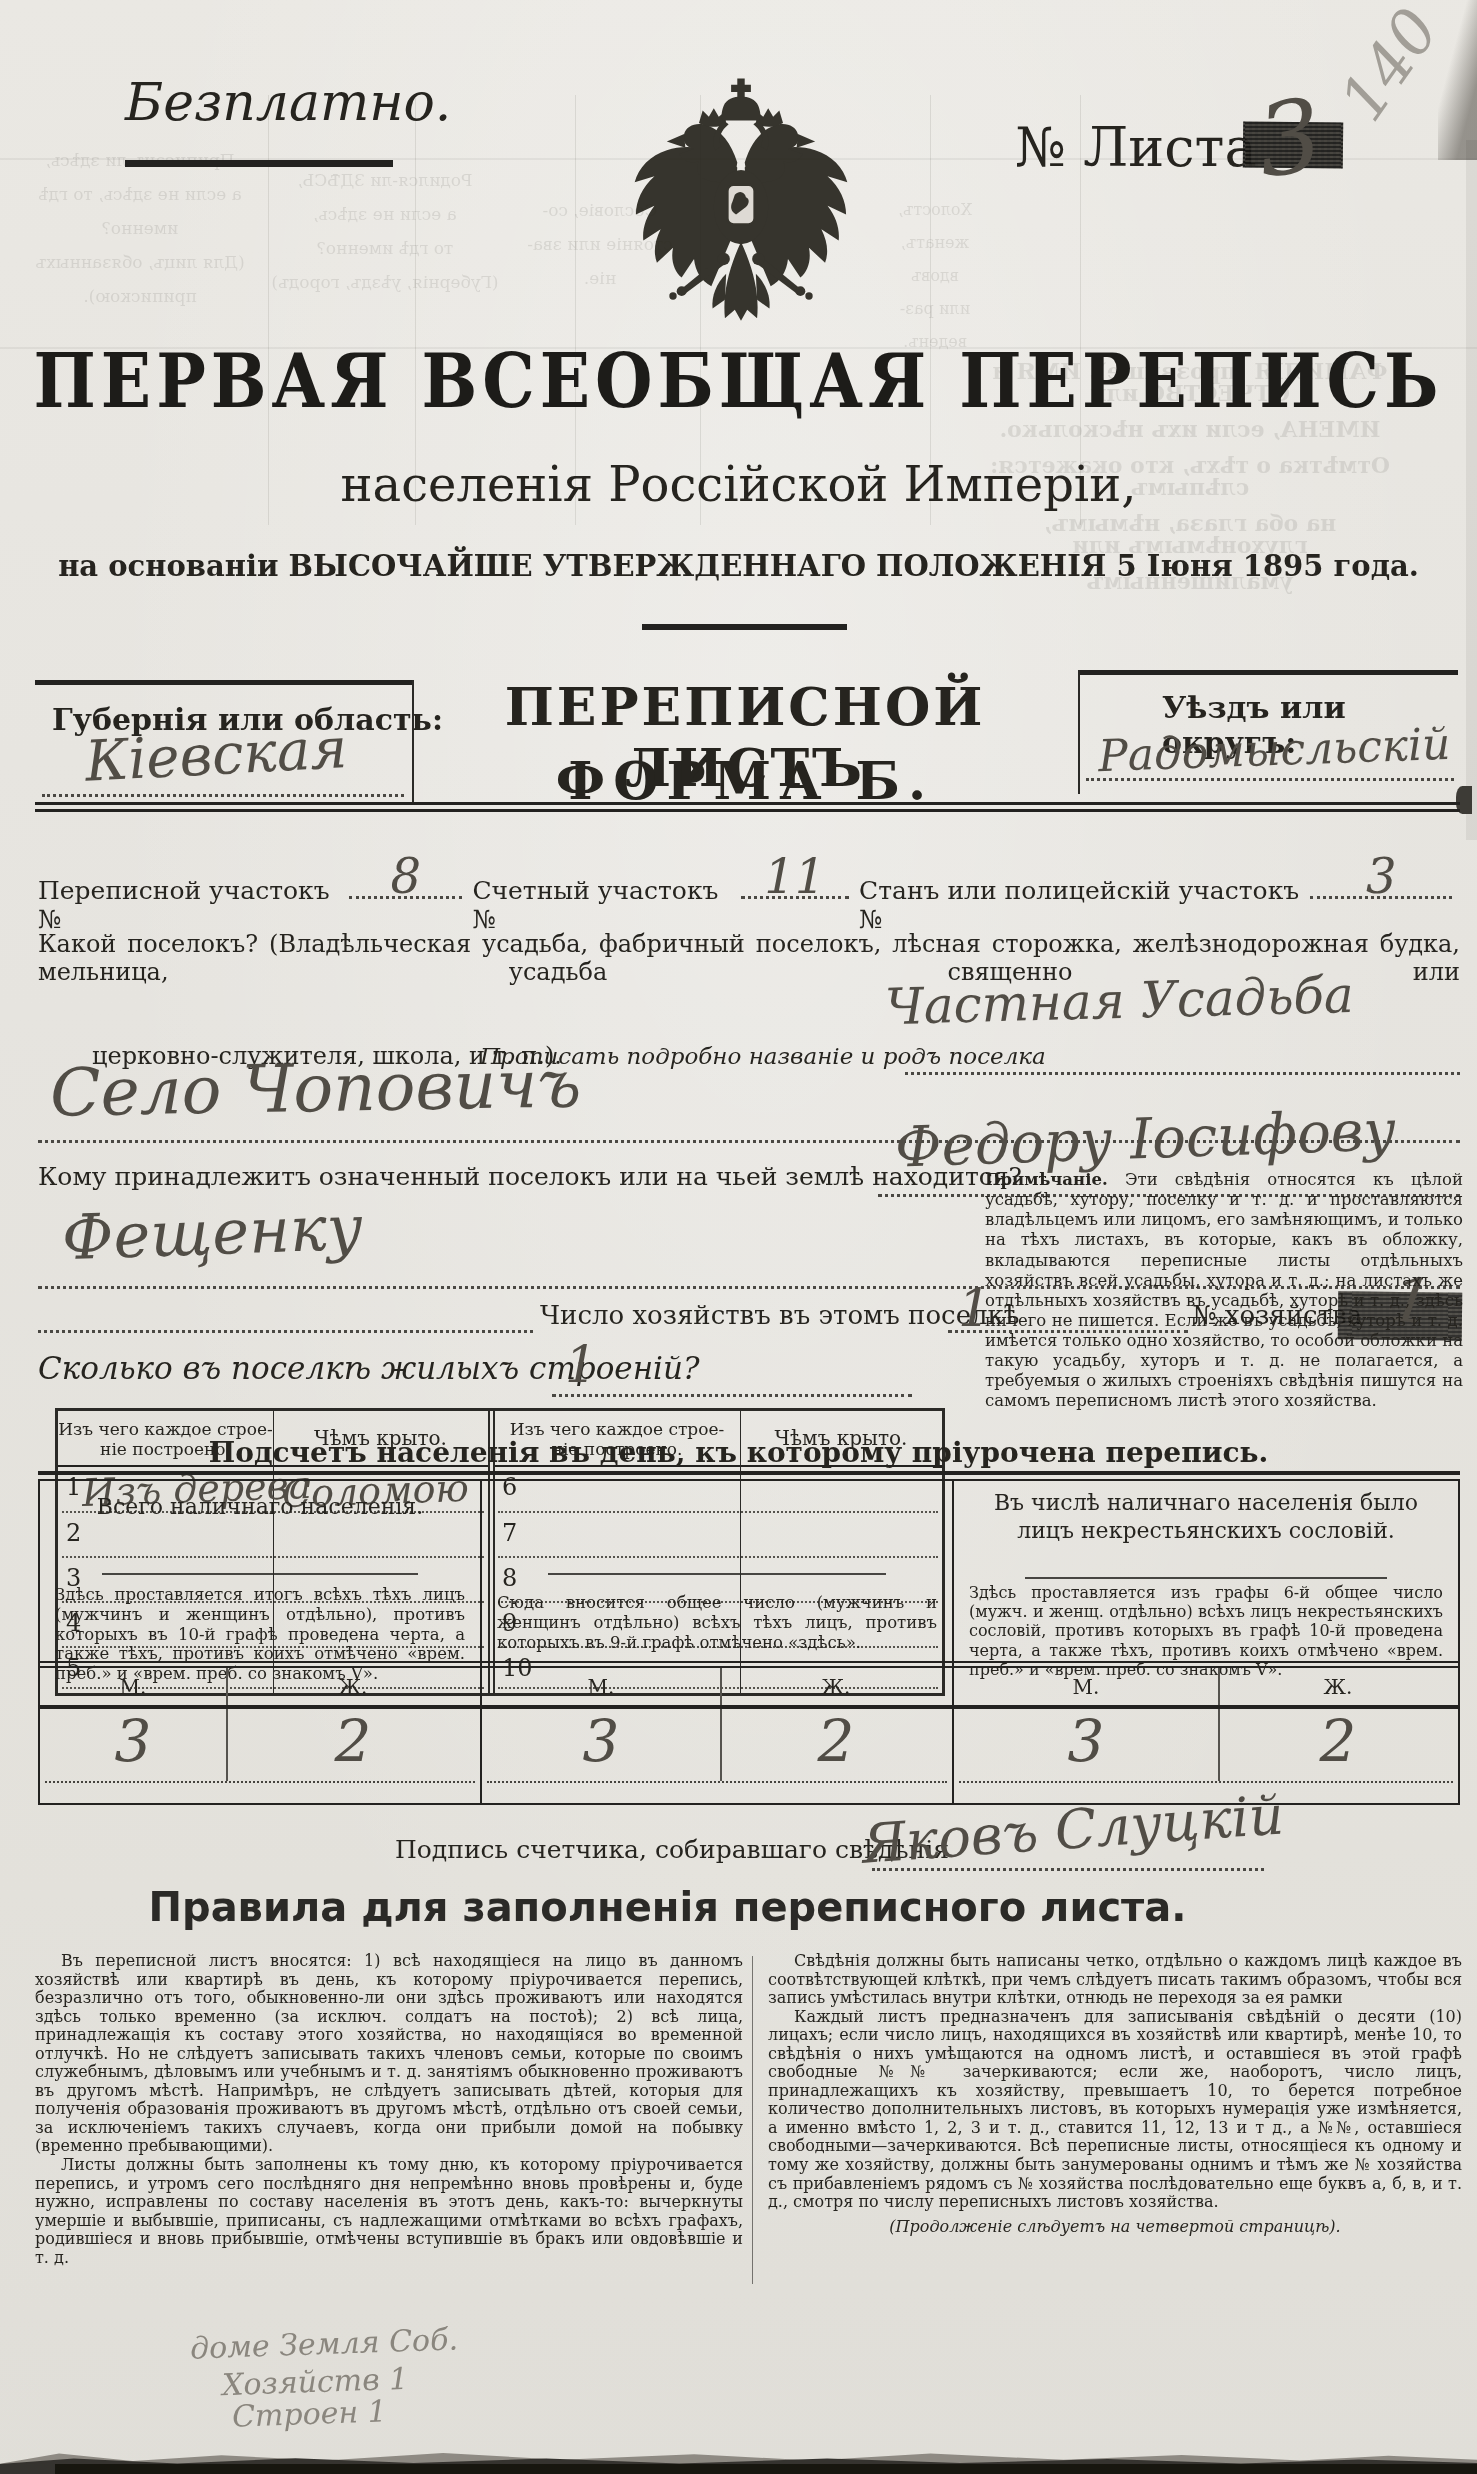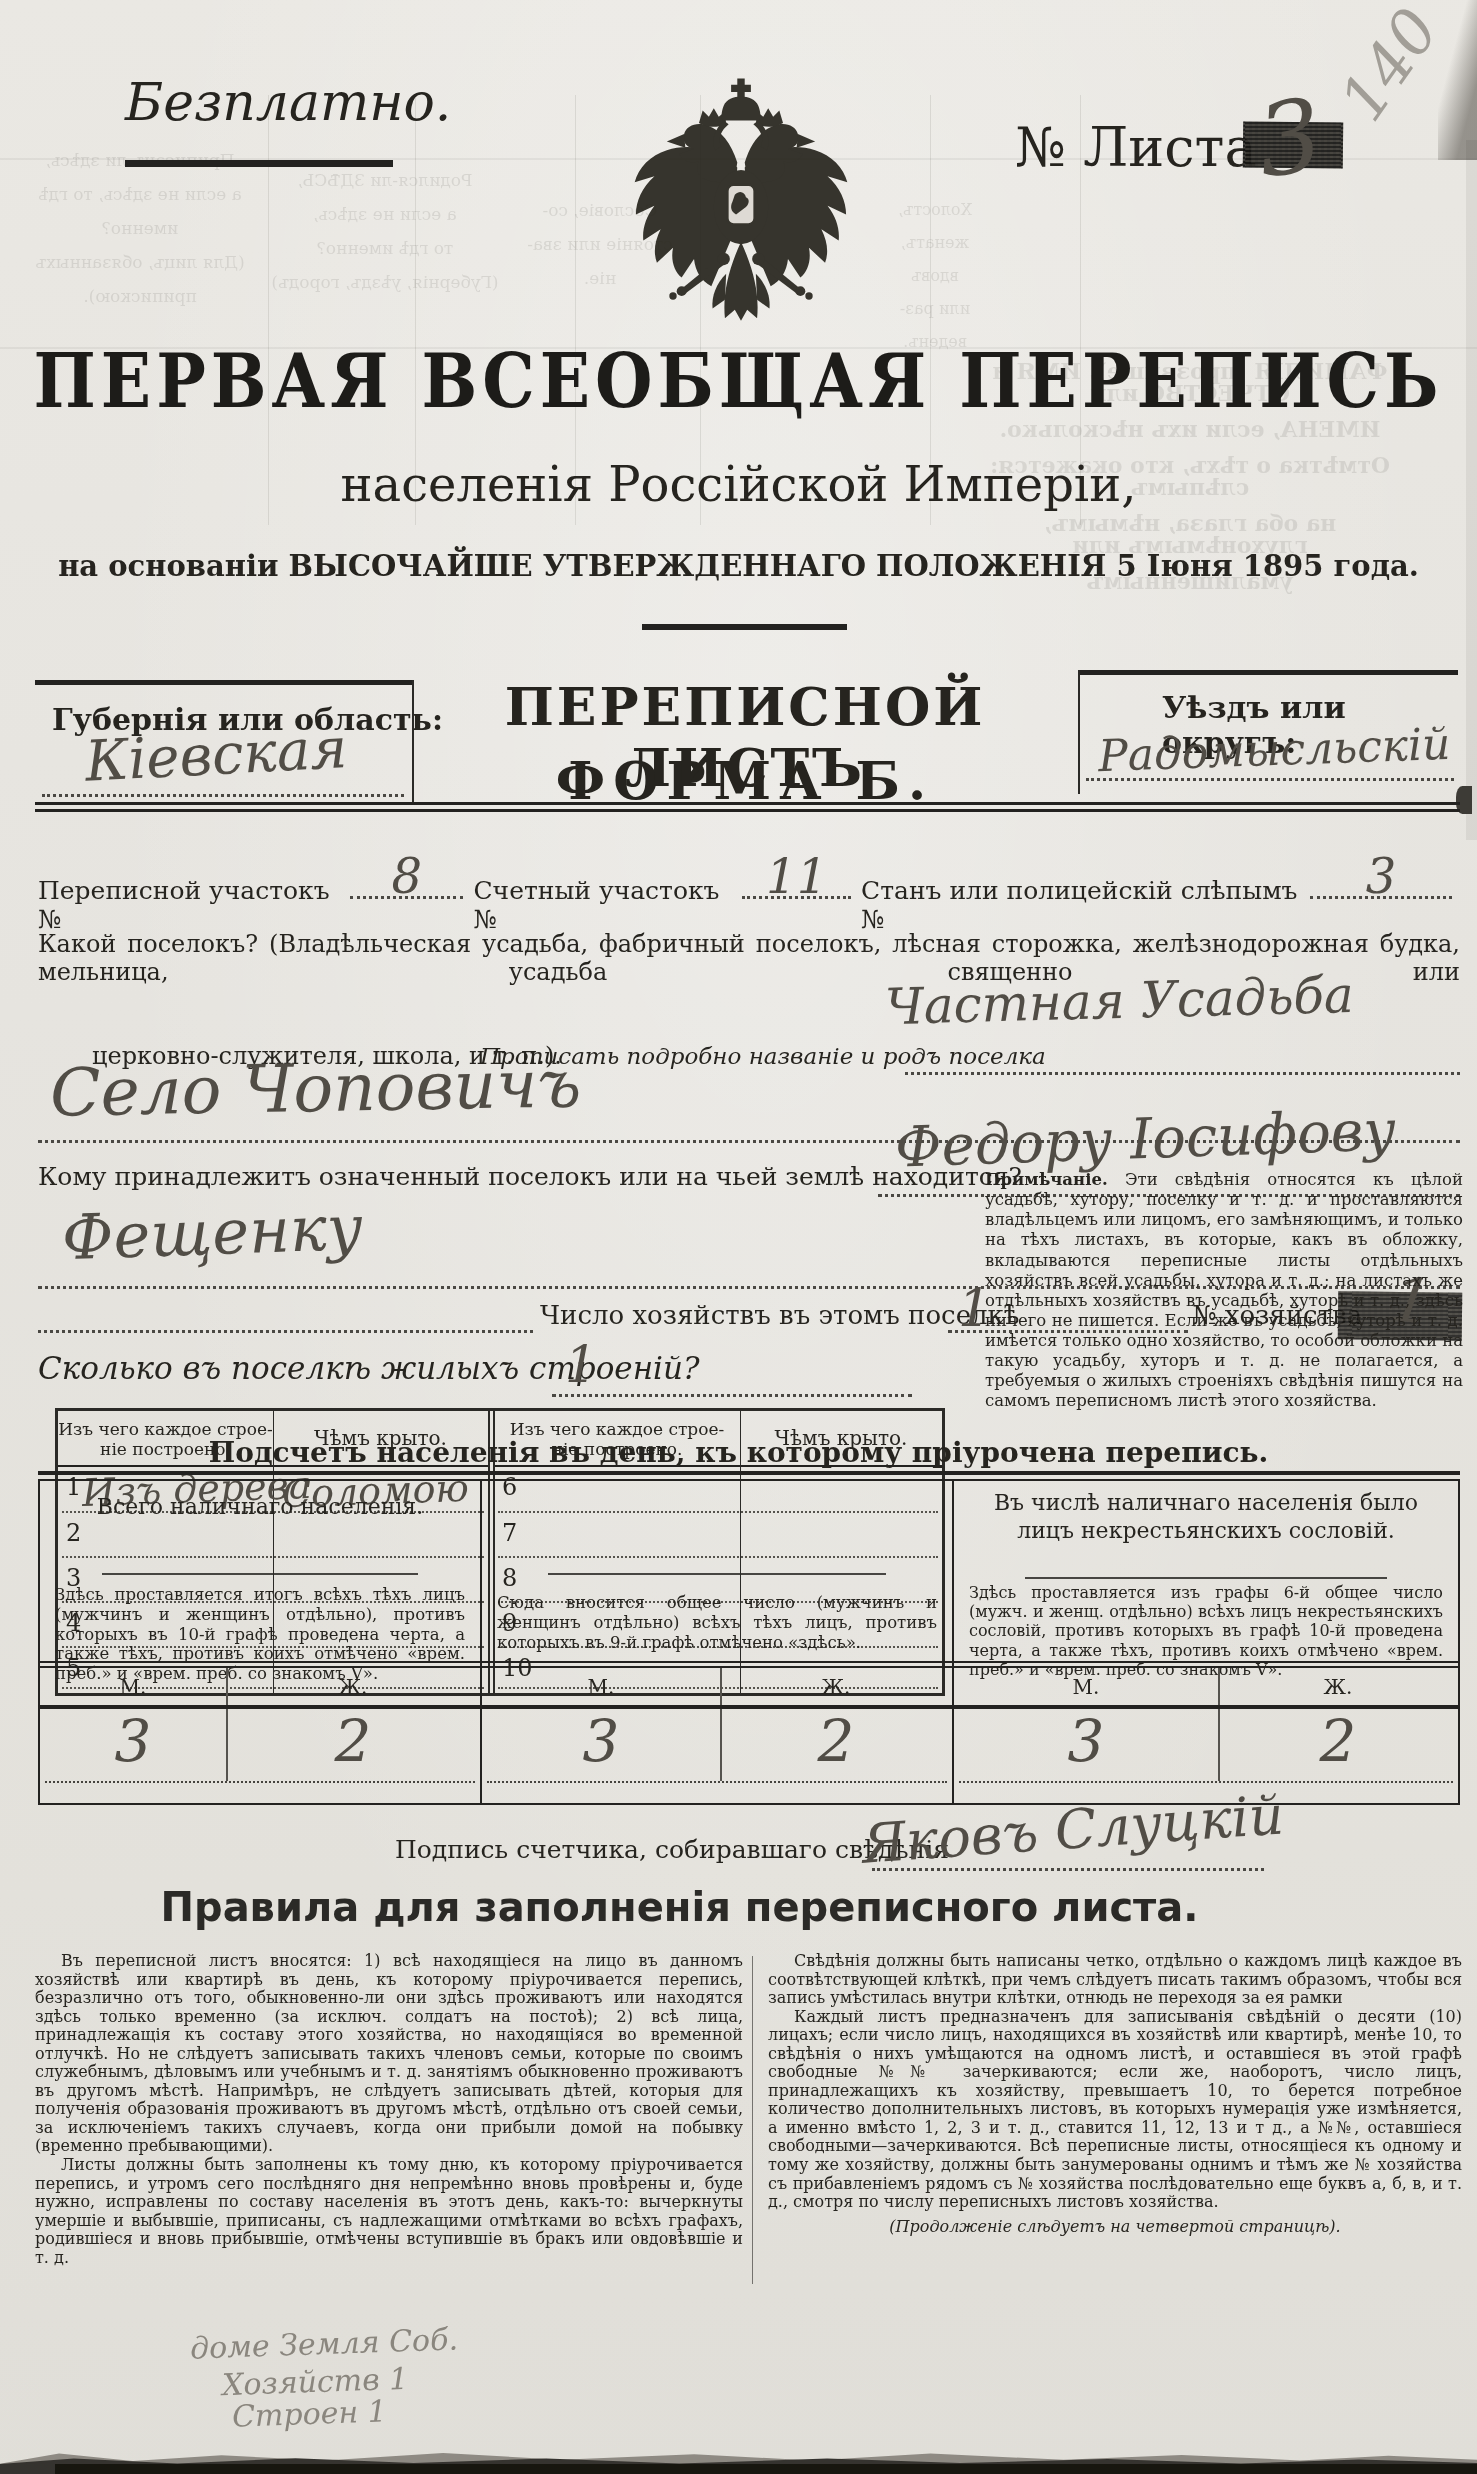--- a/index.html
+++ b/index.html
@@ -168,21 +168,21 @@
 
   <div class="abs fillrow" style="left:38px;top:876px;width:1414px;font-size:25px;">
     <span>Переписной участокъ №</span>
     <span class="fill" style="width:120px;margin:0 10px 0 6px;">
       <span class="fillv hw">8</span>
     </span>
     <span>Счетный участокъ №</span>
     <span class="fill" style="width:115px;margin:0 10px 0 6px;">
       <span class="fillv hw">11</span>
     </span>
-    <span>Станъ или полицейскій слѣпымъ №</span>
+    <span>Станъ или полицейскій участокъ №</span>
     <span class="fill" style="width:150px;margin:0 0 0 6px;">
       <span class="fillv hw">3</span>
     </span>
   </div>
 
   <div class="abs jline" style="left:38px;top:930px;width:1422px;font-size:24px;">Какой поселокъ? (Владѣльческая усадьба, фабричный поселокъ, лѣсная сторожка, желѣзнодорожная будка, мельница, усадьба священно или</div>
 
   <div class="abs hw" style="left:885px;top:972px;font-size:50px;transform:rotate(-1.5deg);">Частная Усадьба</div>
   <div class="abs" style="left:92px;top:1042px;font-size:24px;">церковно-служителя, школа, и т. п.).</div>
   <div class="abs it" style="left:480px;top:1043px;font-size:23px;">Прописать подробно названіе и родъ поселка</div>
@@ -302,21 +302,21 @@
       <div class="cg-val hw" style="left:0;width:264px;">3</div>
       <div class="cg-val hw" style="left:264px;width:240px;">2</div>
       <div class="cg-dot"></div>
     </div>
   </div>
 
   <div class="abs" style="left:395px;top:1835px;font-size:25px;">Подпись счетчика, собиравшаго свѣдѣнія</div>
   <div class="abs hw" style="left:862px;top:1798px;font-size:54px;transform:rotate(-4deg);">Яковъ Слуцкій</div>
   <div class="dl" style="left:872px;top:1868px;width:392px;"></div>
 
-  <div class="abs ctr b" style="left:0;top:1884px;width:1335px;font-size:40px;font-family:'DejaVu Sans',sans-serif;color:#2b2a27;margin-left:12px;">Правила для заполненія переписного листа.</div>
+  <div class="abs ctr b" style="left:0;top:1884px;width:1335px;font-size:40px;font-family:'DejaVu Sans',sans-serif;color:#2b2a27;">Правила для заполненія переписного листа.</div>
 
   <div class="abs rules-col" style="left:35px;top:1952px;width:708px;">
     <p>Въ переписной листъ вносятся: 1) всѣ находящіеся на лицо въ данномъ хозяйствѣ или квартирѣ въ день, къ которому пріурочивается перепись, безразлично отъ того, обыкновенно-ли они здѣсь проживаютъ или находятся здѣсь только временно (за исключ. солдатъ на постоѣ); 2) всѣ лица, принадлежащія къ составу этого хозяйства, но находящіяся во временной отлучкѣ. Но не слѣдуетъ записывать такихъ членовъ семьи, которые по своимъ служебнымъ, дѣловымъ или учебнымъ и т. д. занятіямъ обыкновенно проживаютъ въ другомъ мѣстѣ. Напримѣръ, не слѣдуетъ записывать дѣтей, которыя для полученія образованія проживаютъ въ другомъ мѣстѣ, отдѣльно отъ своей семьи, за исключеніемъ такихъ случаевъ, когда они прибыли домой на побывку (временно пребывающими).</p>
     <p>Листы должны быть заполнены къ тому дню, къ которому пріурочивается перепись, и утромъ сего послѣдняго дня непремѣнно вновь провѣрены и, буде нужно, исправлены по составу населенія въ этотъ день, какъ-то: вычеркнуты умершіе и выбывшіе, приписаны, съ надлежащими отмѣтками во всѣхъ графахъ, родившіеся и вновь прибывшіе, отмѣчены вступившіе въ бракъ или овдовѣвшіе и т. д.</p>
   </div>
   <div class="vr" style="left:752px;top:1956px;height:328px;width:1px;background:rgba(43,42,39,.6);"></div>
   <div class="abs rules-col" style="left:768px;top:1952px;width:694px;">
     <p>Свѣдѣнія должны быть написаны четко, отдѣльно о каждомъ лицѣ каждое въ соотвѣтствующей клѣткѣ, при чемъ слѣдуетъ писать такимъ образомъ, чтобы вся запись умѣстилась внутри клѣтки, отнюдь не переходя за ея рамки</p>
     <p>Каждый листъ предназначенъ для записыванія свѣдѣній о десяти (10) лицахъ; если число лицъ, находящихся въ хозяйствѣ или квартирѣ, менѣе 10, то свѣдѣнія о нихъ умѣщаются на одномъ листѣ, и оставшіеся въ этой графѣ свободные №№ зачеркиваются; если же, наоборотъ, число лицъ, принадлежащихъ къ хозяйству, превышаетъ 10, то берется потребное количество дополнительныхъ листовъ, въ которыхъ нумерація уже измѣняется, а именно вмѣсто 1, 2, 3 и т. д., ставится 11, 12, 13 и т д., а №№, оставшіеся свободными—зачеркиваются. Всѣ переписные листы, относящіеся къ одному и тому же хозяйству, должны быть занумерованы однимъ и тѣмъ же № хозяйства съ прибавленіемъ рядомъ съ № хозяйства послѣдовательно еще буквъ а, б, в, и т. д., смотря по числу переписныхъ листовъ хозяйства.</p>
     <p class="it" style="text-align:center;text-indent:0;margin-top:6px;">(Продолженіе слѣдуетъ на четвертой страницѣ).</p>

